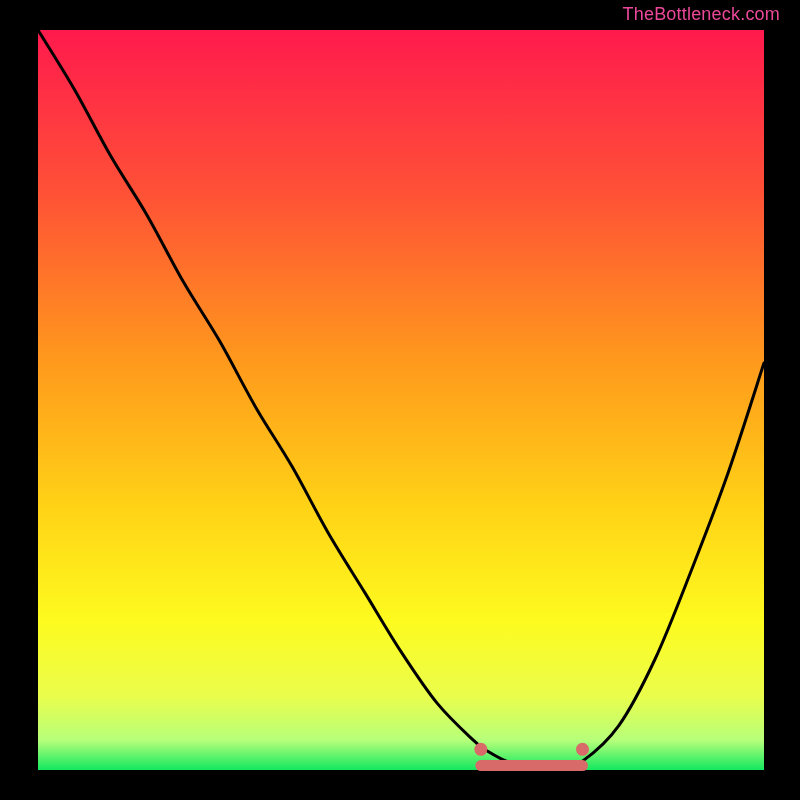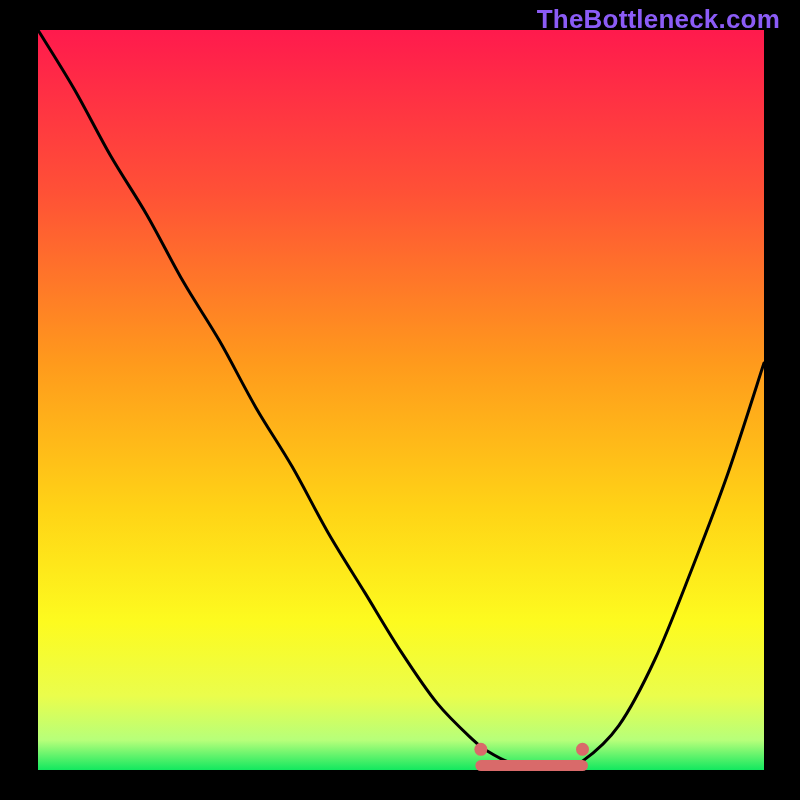--- a/index.html
+++ b/index.html
@@ -14,23 +14,23 @@
   .frame {
     position: relative;
     width: 800px;
     height: 800px;
     background: #000;
   }
   .watermark {
     position: absolute;
     top: 4px;
     right: 20px;
-    color: #8b5cf6;
-    font-size: 26px;
-    font-weight: 700;
+    color: #ec4899;
+    font-size: 18px;
+    font-weight: 400;
     letter-spacing: 0.2px;
     user-select: none;
   }
   svg {
     position: absolute;
     top: 0;
     left: 0;
   }
 </style>
 </head>

